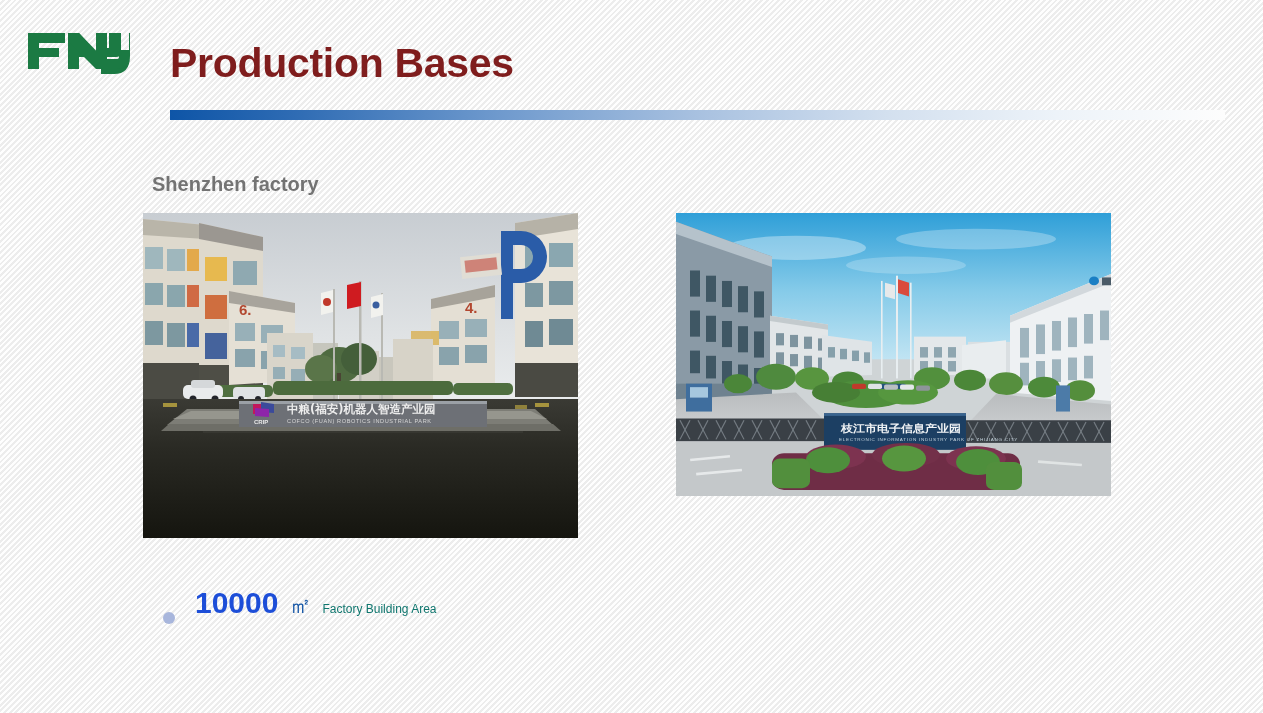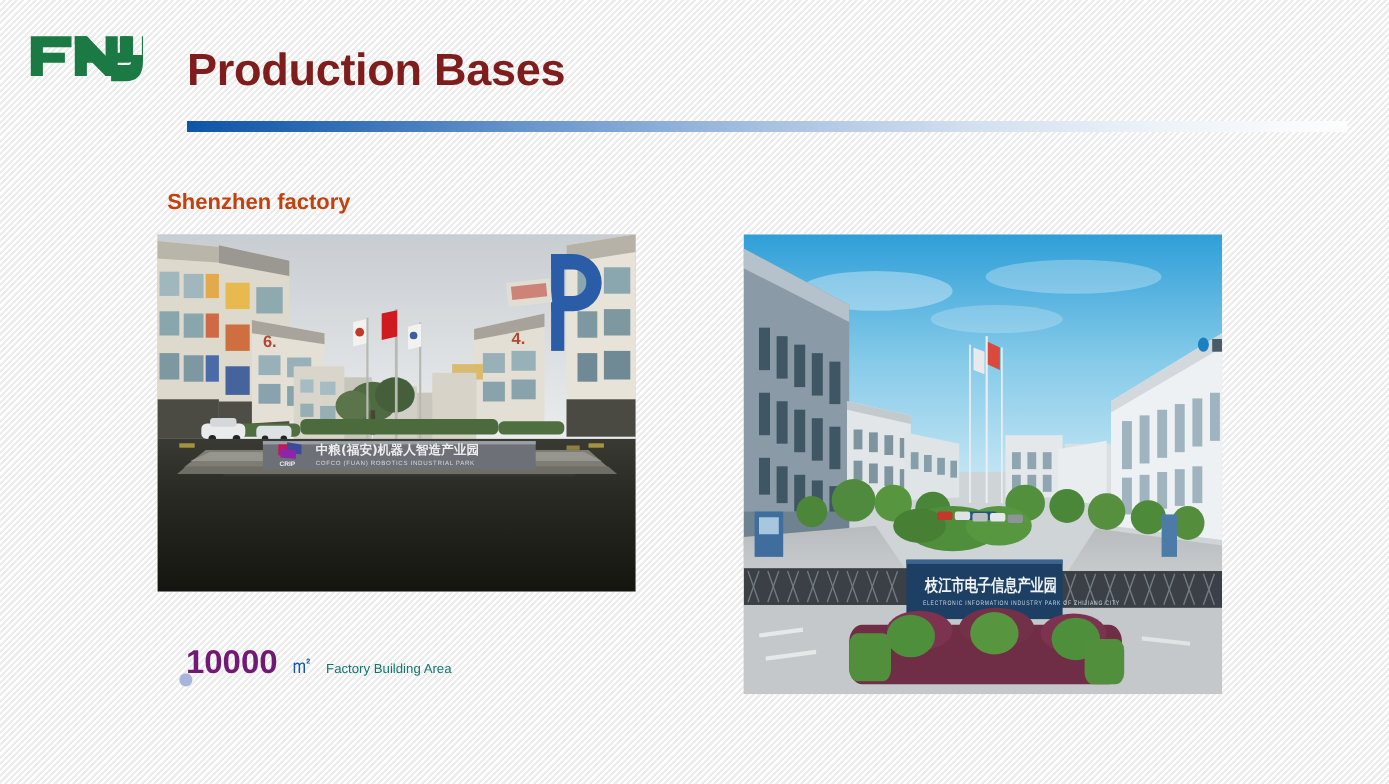--- a/index.html
+++ b/index.html
@@ -63,33 +63,33 @@
         #d3e0ef 68%,
         #edf3f9 84%,
         #fdfdfd 100%);
   }
 
   
   .panel-heading {
     position: absolute;
     font-size: 20px;
     font-weight: bold;
-    color: #c2410c;
+    color: #737373;
     white-space: nowrap;
   }
   .panel-heading.left  { left: 152px; top: 173px; }
   .panel-heading.right { left: 686px; top: 173px; }
 
   .photo-frame {
     position: absolute;
     overflow: hidden;
     background: #cfd6dc;
   }
   .photo-frame.left  { left: 143px; top: 213px;  width: 435px; height: 325px; }
-  .photo-frame.right { left: 676px; top: 213px;  width: 435px; height: 418px; }
+  .photo-frame.right { left: 676px; top: 213px;  width: 435px; height: 283px; }
 
   .photo-svg { display: block; width: 100%; height: 100%; }
 
   
   .stat-row {
     position: absolute;
     left: 162px;
     top: 586px;
     display: flex;
     align-items: baseline;
@@ -100,22 +100,22 @@
     left: 163px;
     top: 612px;
     width: 12px;
     height: 12px;
     border-radius: 50%;
     background: #a8b6dc;
   }
   .stat-number {
     font-size: 30px;
     font-weight: bold;
-    color: #701a75;
-    margin-left: 7px;
+    color: #1d4ed8;
+    margin-left: 33px;
     letter-spacing: 0px;
   }
   .stat-unit {
     font-size: 22px;
     font-weight: normal;
     color: #1355a6;
     margin-left: 11px;
   }
   .stat-label {
     font-size: 12px;

